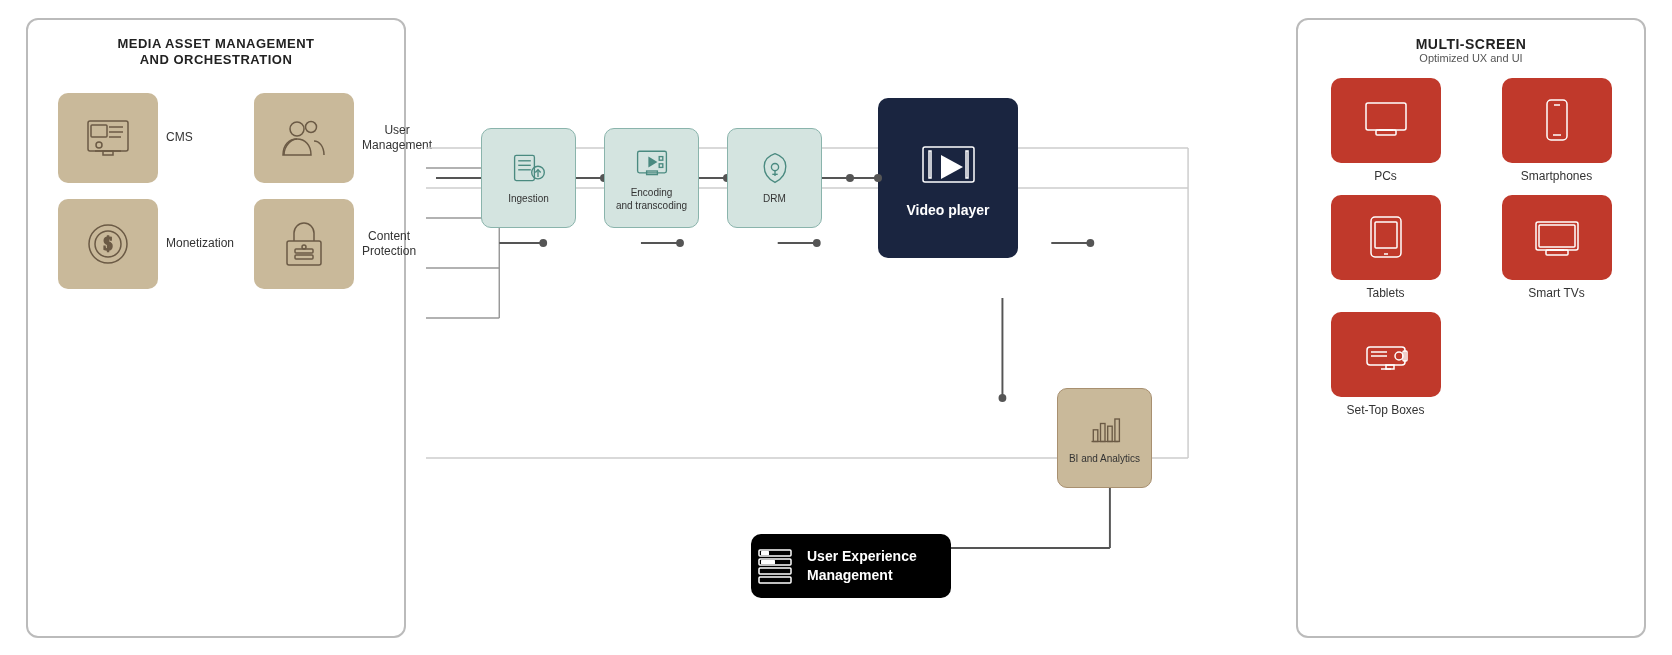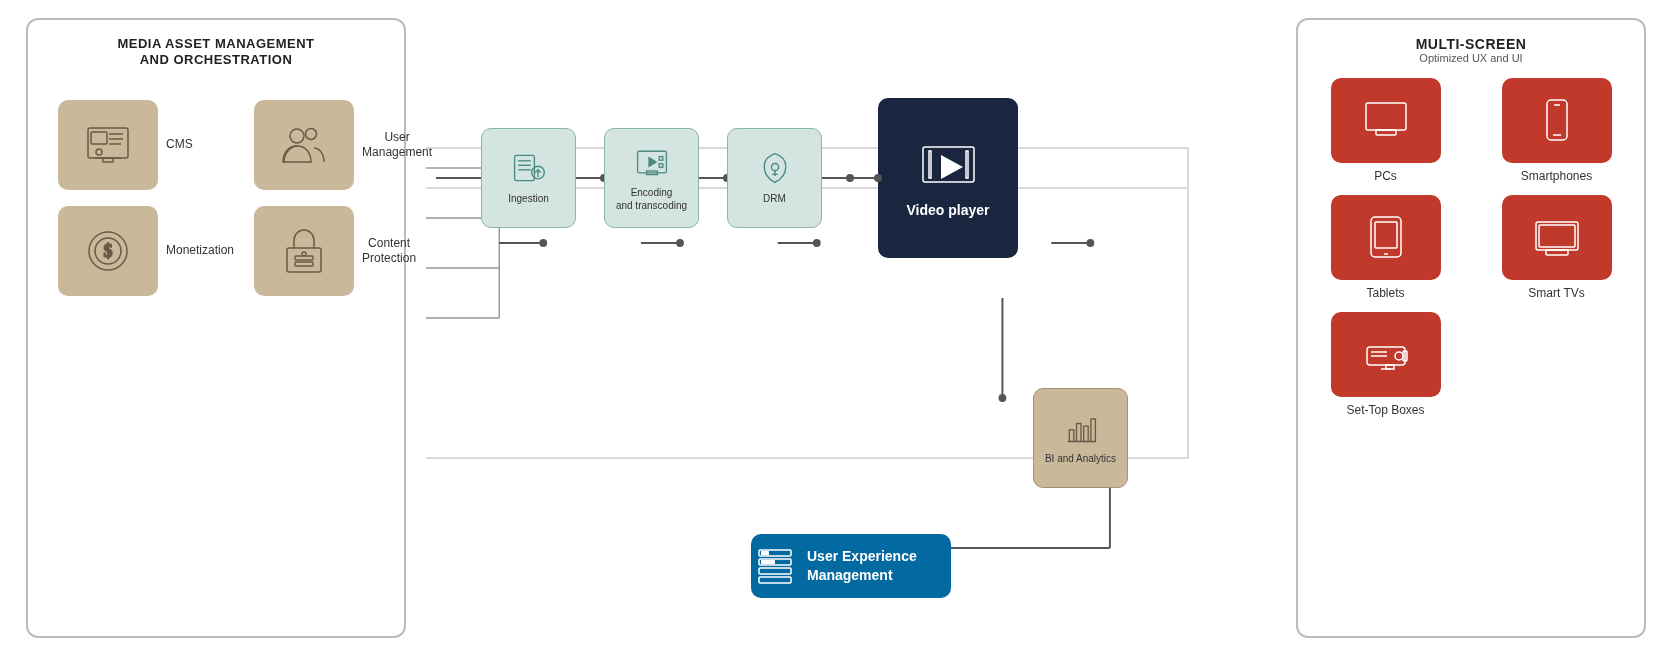--- a/index.html
+++ b/index.html
@@ -31,21 +31,21 @@
       position: relative;
       background: #fff;
     }
     .panel-title {
       font-size: 13px;
       font-weight: 800;
       text-transform: uppercase;
       letter-spacing: 0.5px;
       color: #222;
       text-align: center;
-      margin-bottom: 31px;
+      margin-bottom: 24px;
       line-height: 1.3;
     }
     .icon-grid {
       display: grid;
       grid-template-columns: 1fr 1fr;
       gap: 16px 20px;
       padding: 0 10px;
     }
     .icon-item {
       display: flex;
@@ -163,21 +163,21 @@
     }
     .bi-label {
       font-size: 10px;
       color: #333;
       text-align: center;
       line-height: 1.3;
     }
 
     
     .uxm-box {
-      background: #0369a1;
+      background: #000000;
       border-radius: 10px;
       padding: 12px 4px;
       display: flex;
       align-items: center;
       gap: 12px;
       color: #fff;
       min-width: 200px;
     }
     .uxm-box svg {
       width: 40px;
@@ -274,21 +274,21 @@
       top: 80px;
       left: 10px;
       right: 10px;
       display: flex;
       align-items: center;
     }
 
     .bi-area {
       position: absolute;
       top: 370px;
-      right: 148px;
+      right: 124px;
     }
 
     .uxm-area {
       position: absolute;
       bottom: 40px;
       left: 50%;
       transform: translateX(-50%);
     }
   </style>
 </head>

